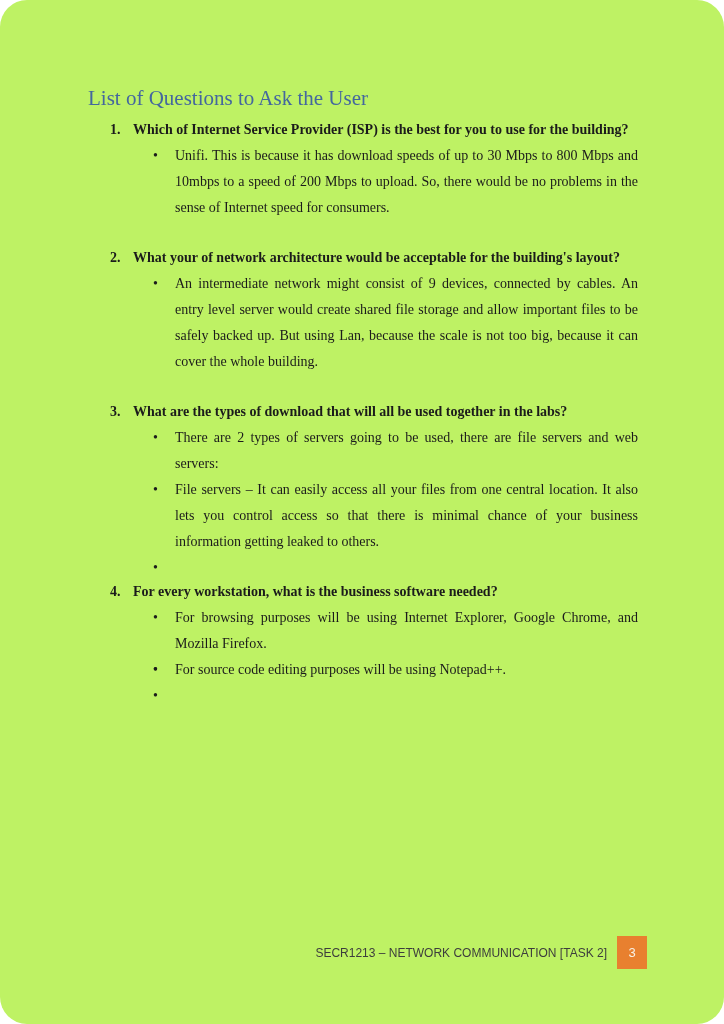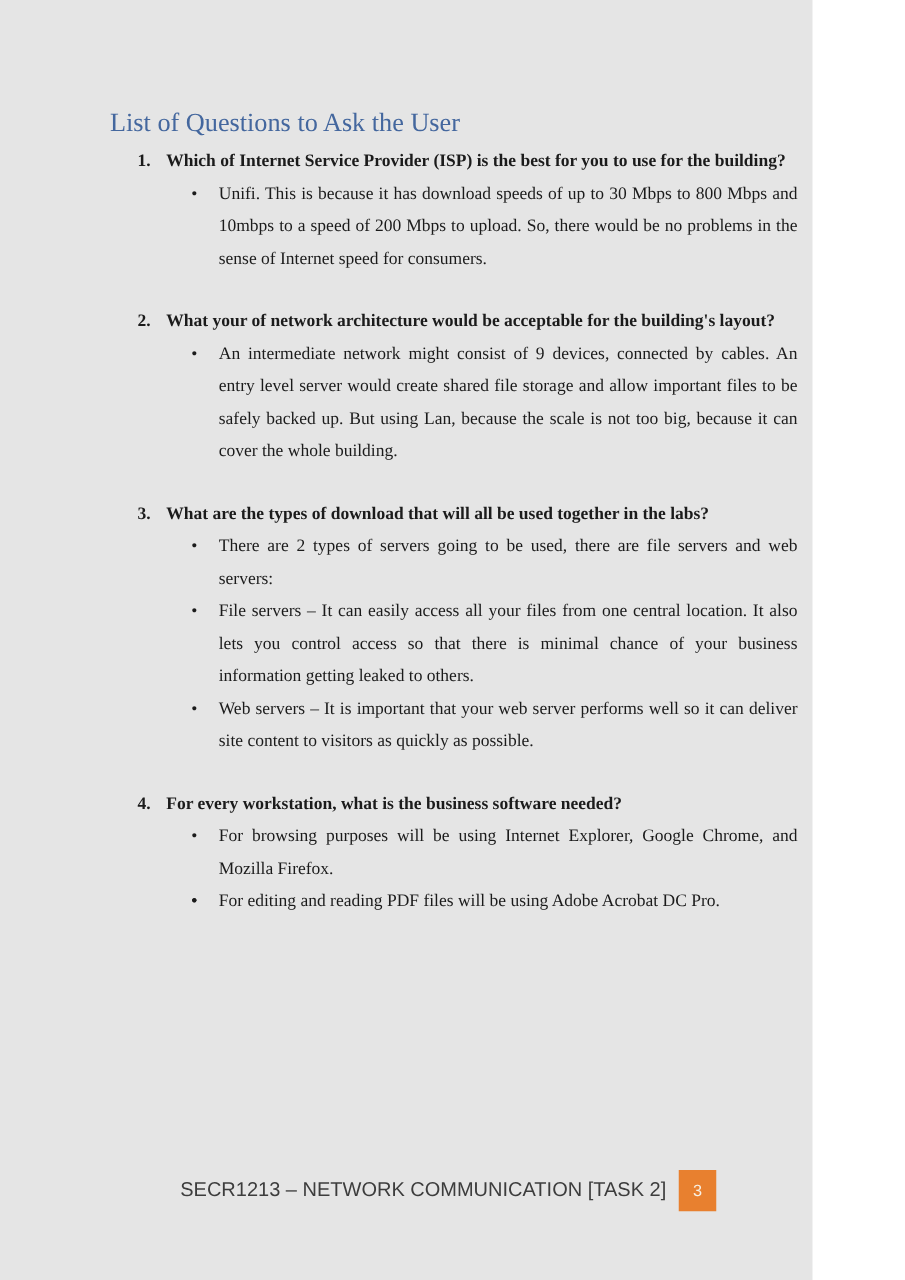--- a/index.html
+++ b/index.html
@@ -1,23 +1,24 @@
 <!DOCTYPE html>
 <html><head>
 <meta charset="utf-8">
 <style>
   html, body { margin: 0; padding: 0; background: #ffffff; }
   .page {
     position: relative;
-    width: 650px;
+    width: 724px;
     height: 1024px;
-    background: #e5e5e5;
+    background: #bef264;
     overflow: hidden;
     font-family: "Liberation Serif", serif;
     color: #1b1b1b;
+    border-radius: 27px;
   }
   .content {
     position: absolute;
     left: 88px;
     top: 86px;
     width: 550px;
   }
   .title {
     margin: 0 0 6px 0;
     font-size: 21px;
@@ -55,21 +56,21 @@
   .footer {
     position: absolute;
     top: 936px;
     right: 77px;
     display: flex;
     align-items: center;
     height: 33px;
   }
   .footer-text {
     font-family: "Liberation Sans", sans-serif;
-    font-size: 16px;
+    font-size: 12px;
     color: #3d3d3d;
     margin-right: 10px;
     white-space: nowrap;
   }
   .page-badge {
     width: 30px;
     height: 33px;
     background: #E8802F;
     color: #f7f1e6;
     display: flex;
@@ -116,42 +117,41 @@
       <div class="bullet">
         <span class="dot">•</span>
         <span>There are 2 types of servers going to be used, there are file servers and web servers:</span>
       </div>
       <div class="bullet">
         <span class="dot">•</span>
         <span>File servers – It can easily access all your files from one central location. It also lets you control access so that there is minimal chance of your business information getting leaked to others.</span>
       </div>
       <div class="bullet">
         <span class="dot">•</span>
-        <span>Web servers – It is important that your web server performs well so it can deliver site content to visitors as quickly as possible.</span>
       </div>
     </div>
 
     <div class="question">
       <div class="q-head">
         <span class="q-num">4.</span>
         <span class="q-text">For every workstation, what is the business software needed?</span>
       </div>
       <div class="bullet">
         <span class="dot">•</span>
         <span>For browsing purposes will be using Internet Explorer, Google Chrome, and Mozilla Firefox.</span>
       </div>
       <div class="bullet">
         <span class="dot">•</span>
       </div>
       <div class="bullet">
         <span class="dot">•</span>
+        <span>For source code editing purposes will be using Notepad++.</span>
       </div>
       <div class="bullet">
         <span class="dot">•</span>
-        <span>For editing and reading PDF files will be using Adobe Acrobat DC Pro.</span>
       </div>
     </div>
   </div>
 
   <div class="footer">
     <span class="footer-text">SECR1213 – NETWORK COMMUNICATION [TASK 2]</span>
     <span class="page-badge">3</span>
   </div>
 </div>
 

